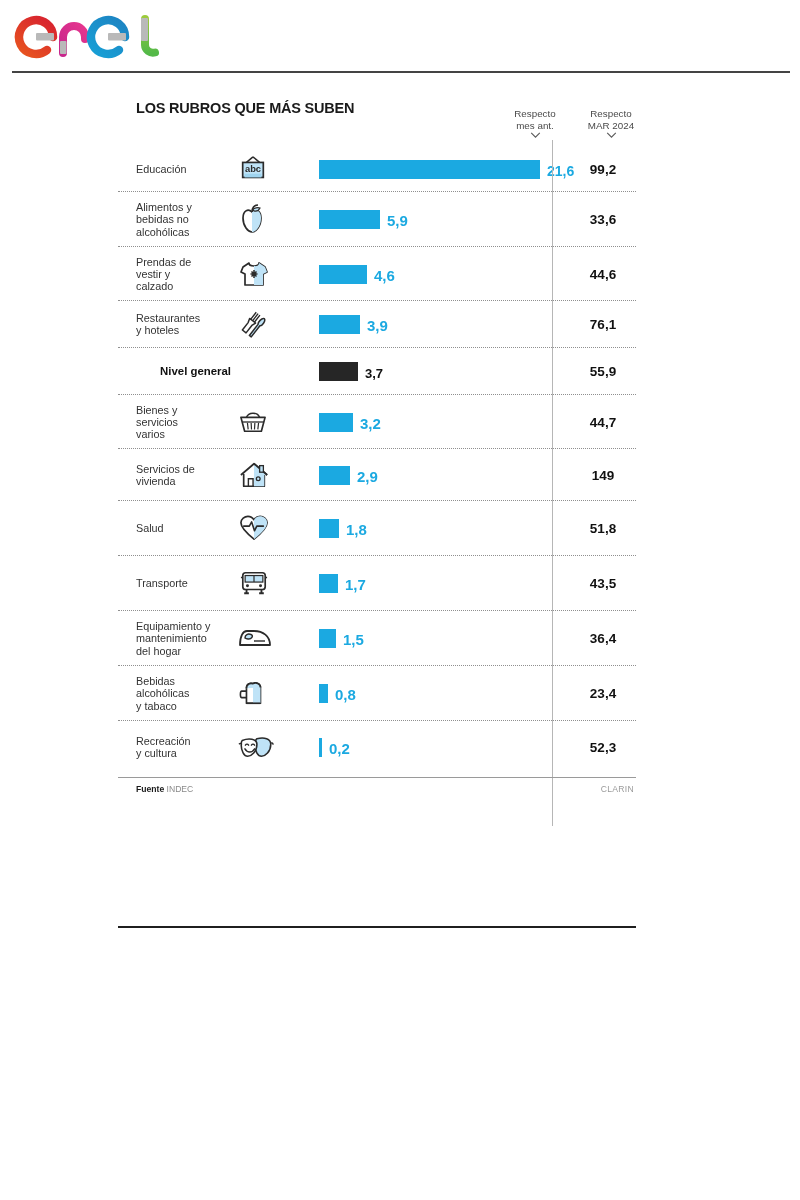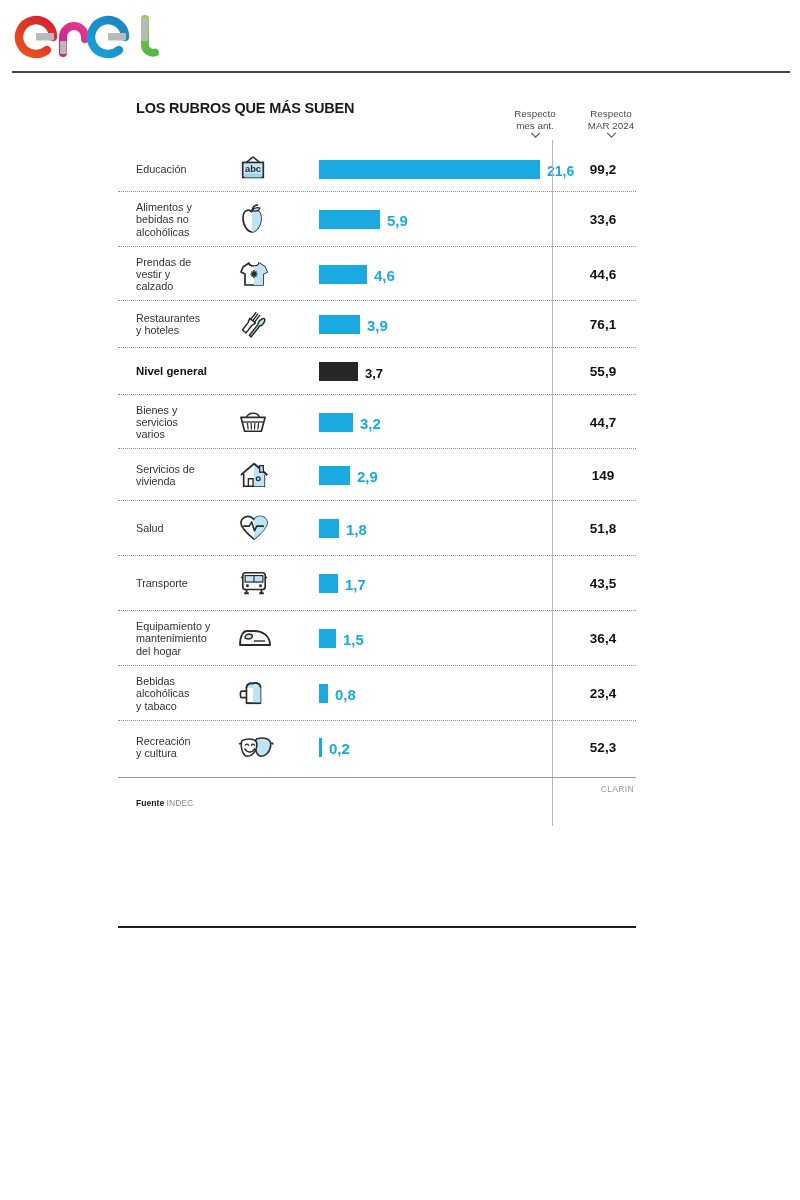--- a/index.html
+++ b/index.html
@@ -96,20 +96,21 @@
     transform: translateY(-50%);
     width: 95px;
     font-size: 10.8px;
     line-height: 12.3px;
     color: #333333;
   }
   .row.total .cat-label {
     font-weight: bold;
     color: #111111;
     font-size: 11.4px;
+    text-align: right;
   }
   .cat-icon {
     position: absolute;
     left: 120px;
     top: 50%;
     transform: translateY(-50%);
     width: 42px;
     height: 34px;
     display: flex;
     align-items: center;
@@ -176,21 +177,21 @@
   #card-footer {
     position: relative;
     margin-top: 4px;
     padding-top: 5px;
     height: 20px;
     border-top: 1px solid #9a9a9a;
   }
   #source-text {
     position: absolute;
     left: 18px;
-    top: 20px;
+    top: 6px;
     font-size: 8.6px;
     color: #8a8a8a;
   }
   #source-text b { color: #1a1a1a; }
   #credit-text {
     position: absolute;
     right: 2px;
     top: 6px;
     font-size: 8.6px;
     color: #9a9a9a;

